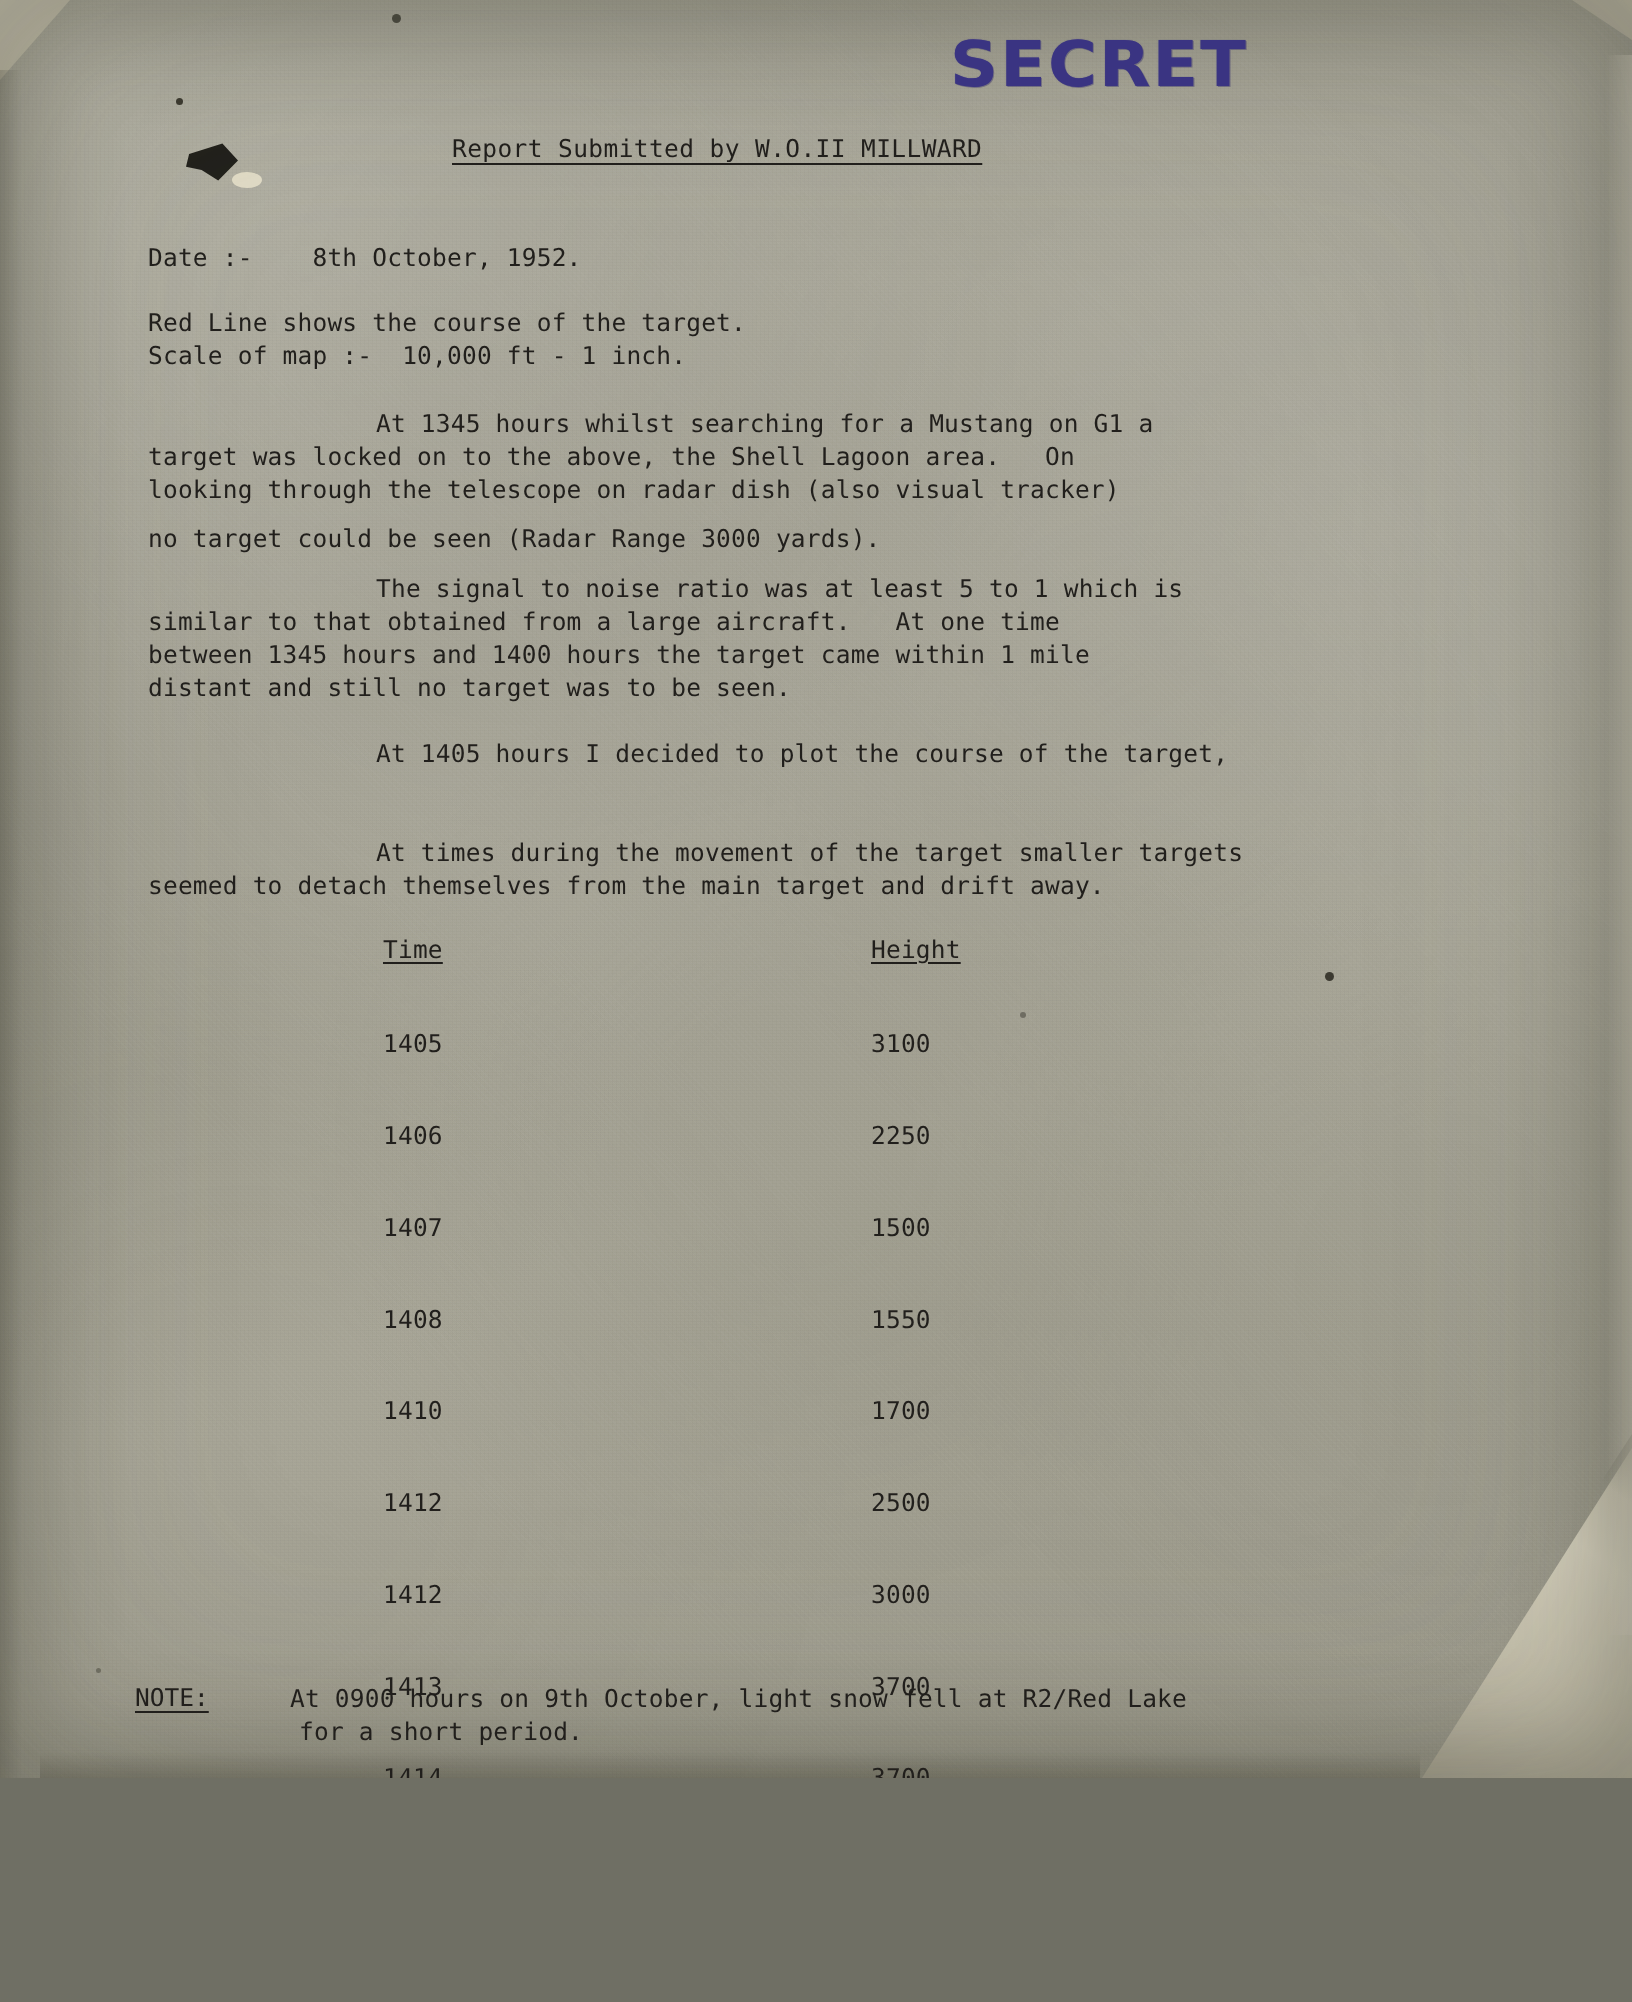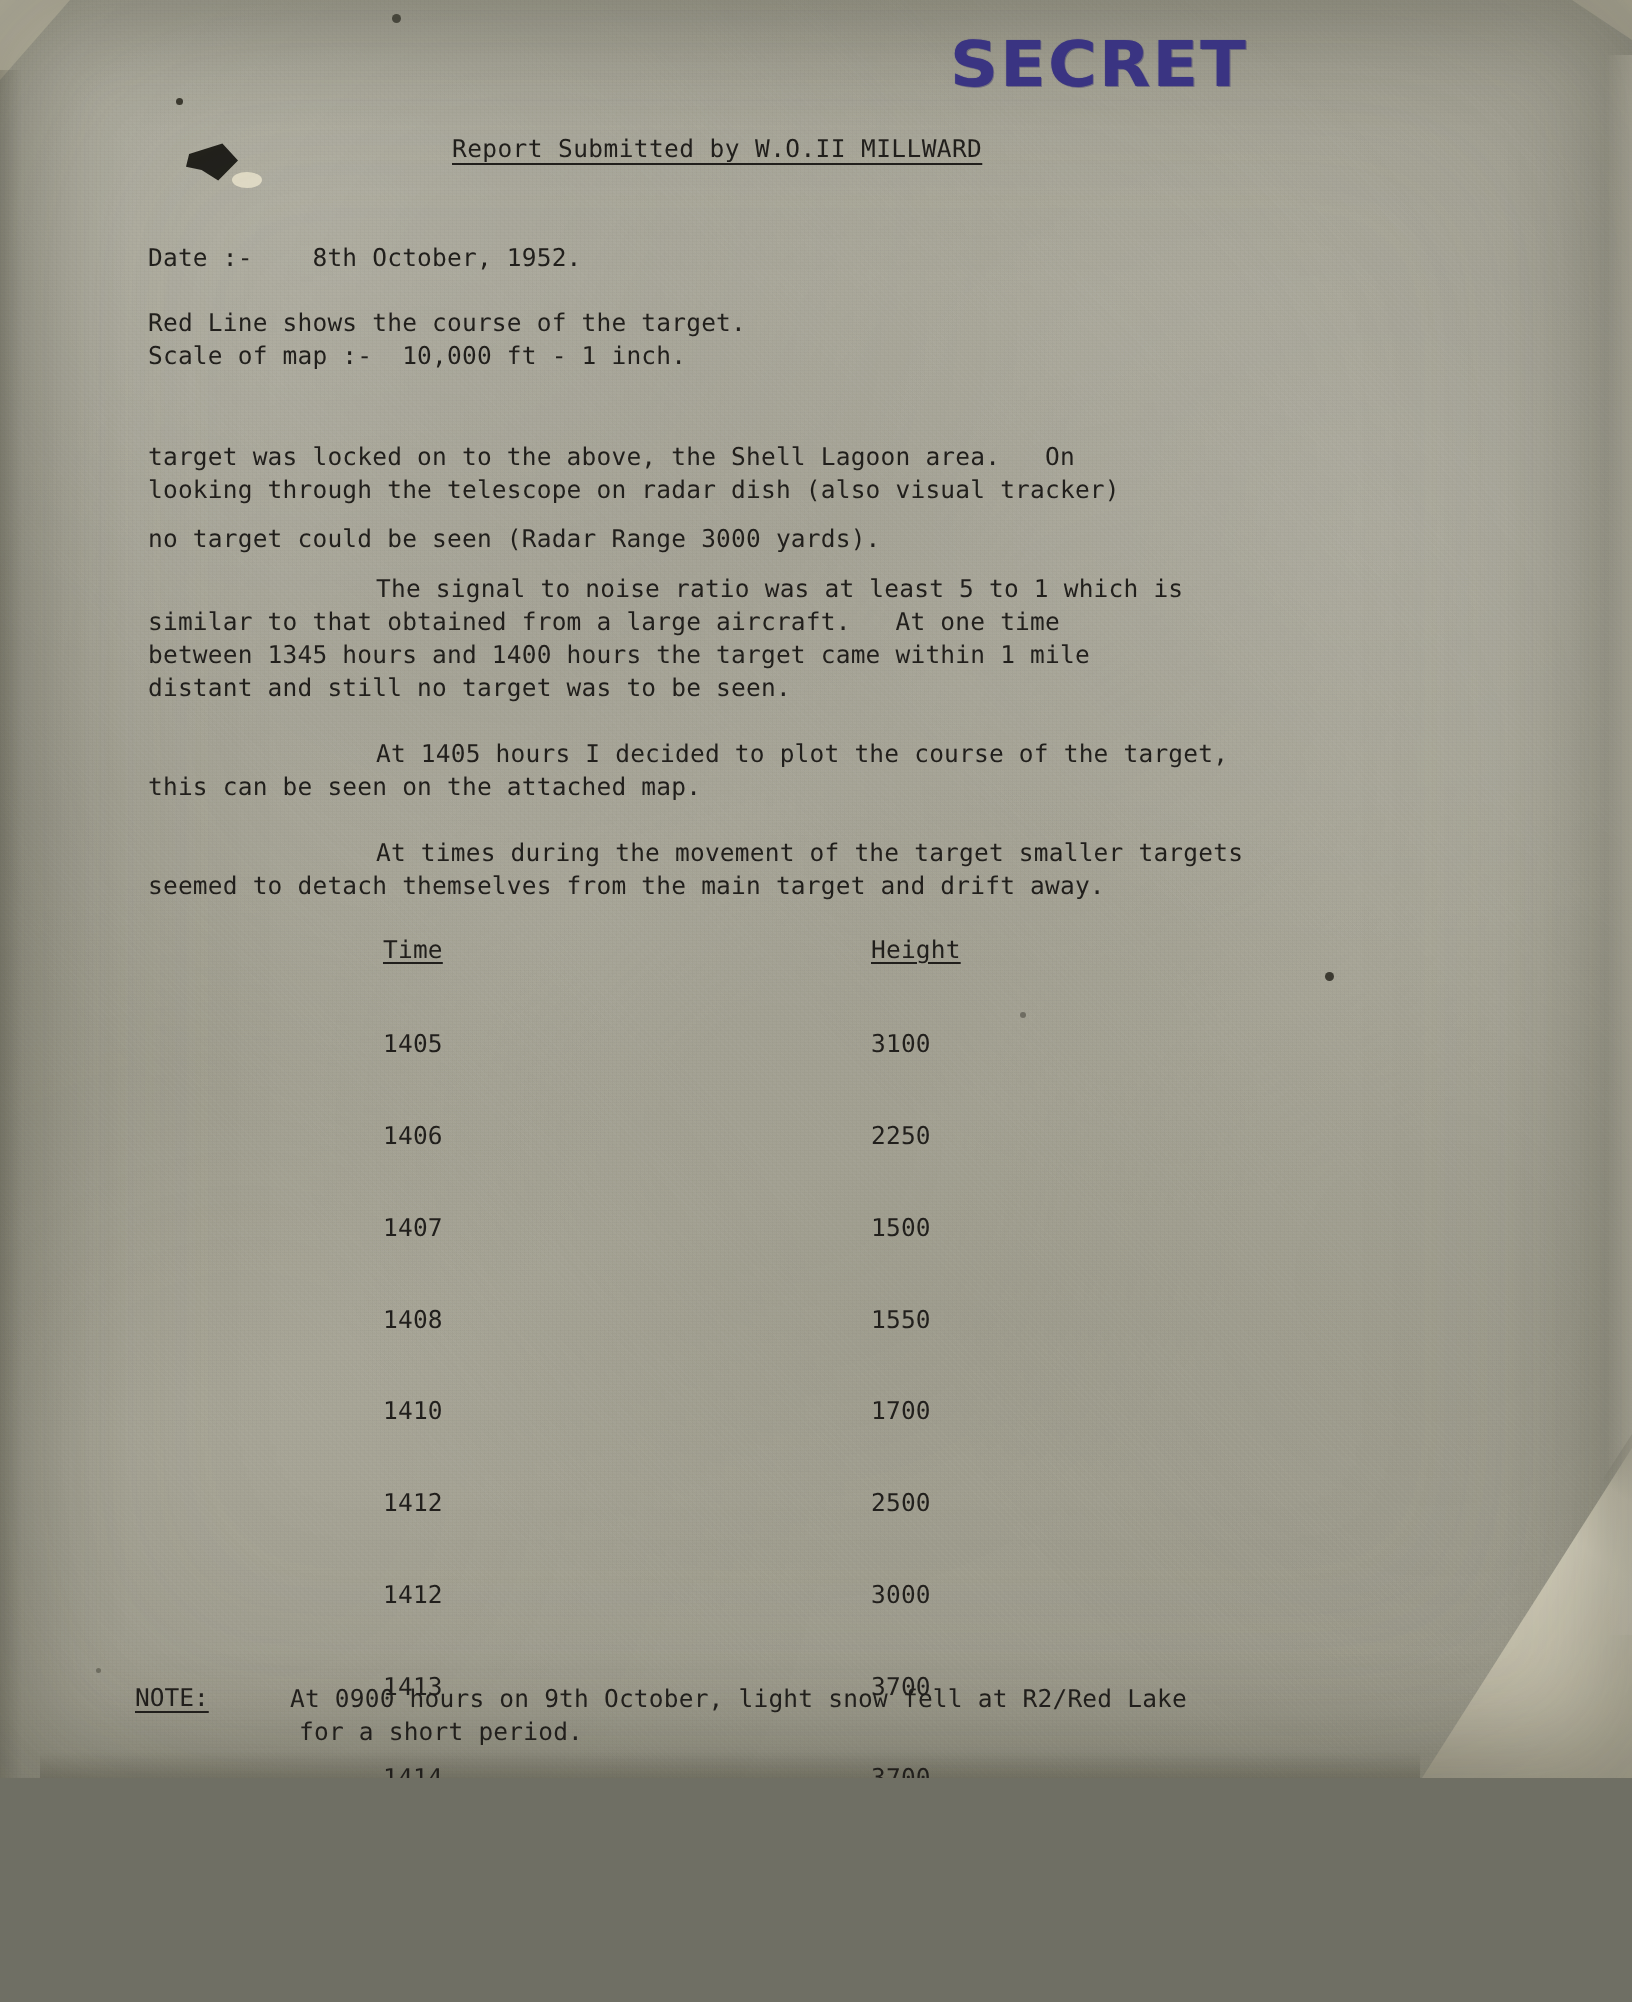--- a/index.html
+++ b/index.html
@@ -243,31 +243,31 @@
 
     <div class="secret-stamp">SECRET</div>
 
     <div class="doc-title">Report Submitted by W.O.II MILLWARD</div>
 
     <div class="line" style="left:148px; top:242px;">Date :-    8th October, 1952.</div>
 
     <div class="line" style="left:148px; top:307px;">Red Line shows the course of the target.</div>
     <div class="line" style="left:148px; top:340px;">Scale of map :-  10,000 ft - 1 inch.</div>
 
+    <div class="para" style="left:376px; top:407px;">At 1345 hours whilst searching for a Mustang on G1 a</div>
     <div class="para" style="left:148px; top:440px;">target was locked on to the above, the Shell Lagoon area.   On</div>
     <div class="para" style="left:148px; top:473px;">looking through the telescope on radar dish (also visual tracker)</div>
     <div class="para" style="left:148px; top:506px;margin-top:16px;">no target could be seen (Radar Range 3000 yards).</div>
 
     <div class="para" style="left:376px; top:572px;">The signal to noise ratio was at least 5 to 1 which is</div>
     <div class="para" style="left:148px; top:605px;">similar to that obtained from a large aircraft.   At one time</div>
     <div class="para" style="left:148px; top:638px;">between 1345 hours and 1400 hours the target came within 1 mile</div>
     <div class="para" style="left:148px; top:671px;">distant and still no target was to be seen.</div>
 
     <div class="para" style="left:376px; top:737px;">At 1405 hours I decided to plot the course of the target,</div>
-    <div class="para" style="left:148px; top:770px;">this can be seen on the attached map.</div>
 
     <div class="para" style="left:376px; top:836px;">At times during the movement of the target smaller targets</div>
     <div class="para" style="left:148px; top:869px;">seemed to detach themselves from the main target and drift away.</div>
 
     <div class="tbl tbl-head" style="left:383px; top:935px;">Time</div>
     <div class="tbl tbl-head" style="left:871px; top:935px;">Height</div>
 
     <div class="tbl" style="left:383px; top:968px;">
       <div>1405</div>
       <div>1406</div>

